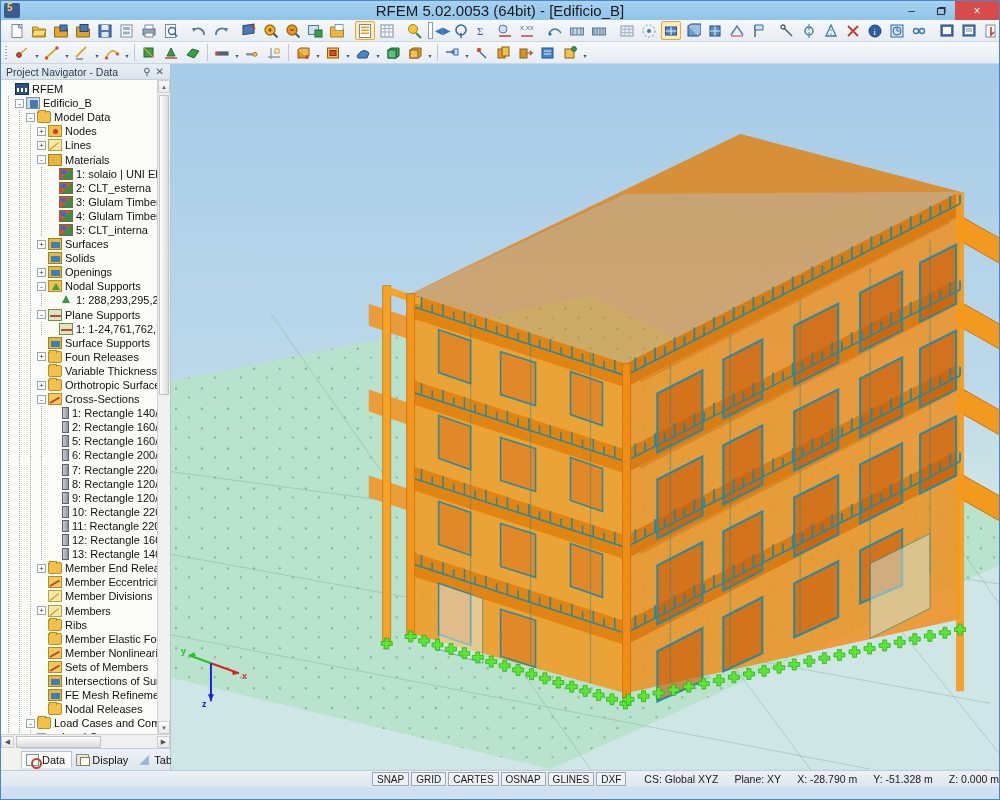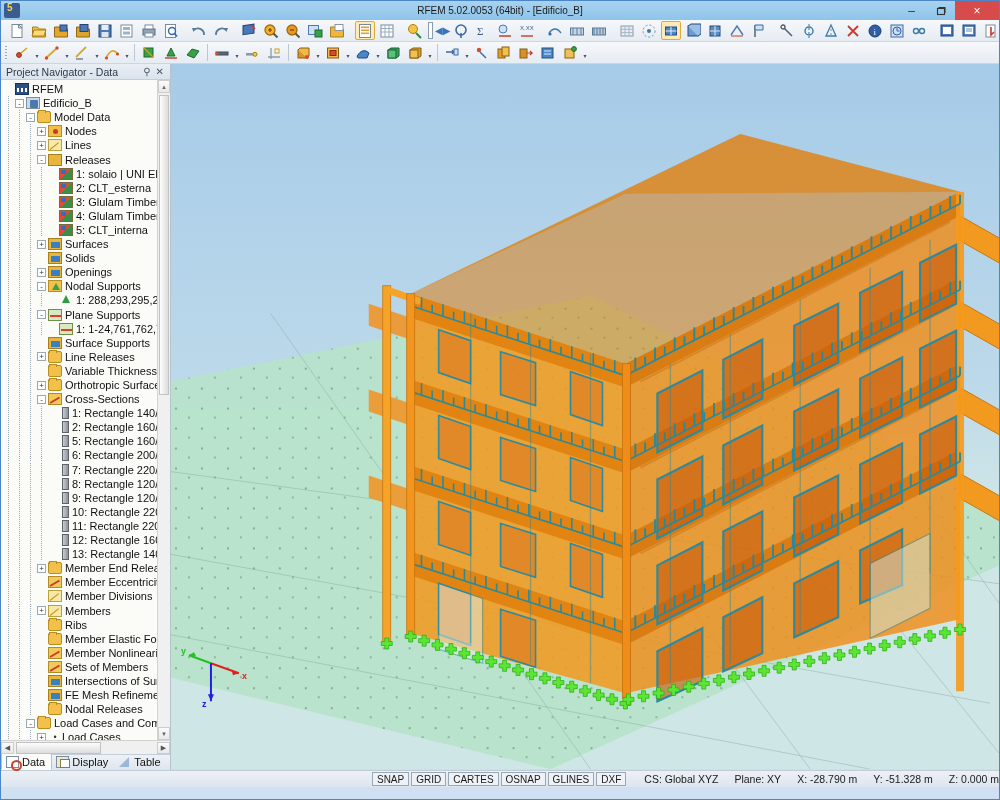--- a/index.html
+++ b/index.html
@@ -12,21 +12,21 @@
     border: 1px solid #4a86c8; background: linear-gradient(#dbe9f7,#cfe0f2); }
 
   
   #titlebar { height: 19px; display: flex; align-items: center;
     background: linear-gradient(#a8d2f0,#8fc4ea); position: relative; }
   #app-logo { width: 16px; height: 15px; margin-left: 3px; position: relative;
     background: #3b5c8f; border-radius: 2px; }
   #app-logo::after { content: "5"; position: absolute; left: 3px; top: -1px;
     color: #ffd34d; font-size: 10px; font-weight: bold; }
   #title-text { position: absolute; left: 0; right: 0; text-align: center;
-    font-size: 10px; color: #1a1a1a; }
+    font-size: 15px; color: #1a1a1a; }
   .wbtn { width: 29px; height: 19px; display: flex; align-items: center;
     justify-content: center; font-size: 12px; color: #333; }
   #win-controls { margin-left: auto; display: flex; height: 19px; z-index: 2; }
   #win-close { background: #d74b4b; color: #fff; width: 44px; }
 
   
   #menubar { height: 18px; display: flex; align-items: center;
     background: linear-gradient(#f4f6f9,#e4eaf1); border-bottom: 1px solid #c8d3de; }
   .grip { width: 5px; height: 14px; margin: 0 2px 0 3px;
     background-image: repeating-linear-gradient(to bottom,#9aa7b5 0 1px,transparent 1px 3px);
@@ -130,22 +130,22 @@
   .vs-btn.bot { position: absolute; bottom: 0; left: 0; right: 0; }
   #nav-hscroll { height: 14px; background: #f0f0f0; border-top: 1px solid #d2d2d2;
     display: flex; align-items: center; position: relative; }
   .hs-btn { width: 13px; height: 12px; display: flex; align-items: center;
     justify-content: center; font-size: 7px; color: #555;
     background: linear-gradient(#fbfbfb,#e8e8e8); border: 1px solid #cdcdcd; }
   .hs-thumb { position: absolute; left: 15px; width: 85px; top: 1px; height: 12px;
     background: linear-gradient(#fdfdfd,#dcdcdc); border: 1px solid #c2c2c2; }
   .hs-btn.r { position: absolute; right: 0; }
 
-  #nav-tabs { height: 16px; display: flex; align-items: flex-end;
-    background: linear-gradient(#eef2f7,#dde5ee); border-top: 1px solid #c4cedb; }
+  #nav-tabs { height: 22px; display: flex; align-items: center;
+    background: linear-gradient(#eef2f7,#dde5ee); border-top: 1px solid #c4cedb; margin-left: 20px; }
   .ntab { display: flex; align-items: center; gap: 3px; padding: 2px 6px 2px 4px;
     font-size: 11px; color: #111; height: 17px; }
   .ntab.sel { background: #fbfbf7; border: 1px solid #b6c2ce; border-bottom-color: #fbfbf7; }
   .ntab-ico { width: 13px; height: 12px; border: 1px solid #7a8ea4; background: #e8eef5;
     position: relative; }
   .ntab-ico.data { background: #fff; }
   .ntab-ico.data::after { content: ""; position: absolute; left: 4px; top: 3px; width: 7px;
     height: 7px; border: 2px solid #c8432f; border-radius: 50%; }
   .ntab-ico.disp { background: #f0e6c8; }
   .ntab-ico.disp::after { content: ""; position: absolute; left: 3px; top: 2px; width: 8px;
@@ -663,21 +663,21 @@
               <span class="pm">+</span>
               <span class="ti line"></span>
               <span>Lines</span>
             </div>
             <div class="row">
               <span class="dots"></span>
               <span class="dots"></span>
               <span class="dots"></span>
               <span class="pm">-</span>
               <span class="ti folder-b"></span>
-              <span>Releases</span>
+              <span>Materials</span>
             </div>
             <div class="row">
               <span class="dots"></span>
               <span class="dots"></span>
               <span class="dots"></span>
               <span class="dots"></span>
               <span class="pm none"></span>
               <span class="ti mat"></span>
               <span>1: solaio | UNI EN</span>
             </div>
@@ -782,21 +782,21 @@
               <span class="pm none"></span>
               <span class="ti surf"></span>
               <span>Surface Supports</span>
             </div>
             <div class="row">
               <span class="dots"></span>
               <span class="dots"></span>
               <span class="dots"></span>
               <span class="pm">+</span>
               <span class="ti folder"></span>
-              <span>Line Releases</span>
+              <span>Foun Releases</span>
             </div>
             <div class="row">
               <span class="dots"></span>
               <span class="dots"></span>
               <span class="dots"></span>
               <span class="pm none"></span>
               <span class="ti folder"></span>
               <span>Variable Thicknesses</span>
             </div>
             <div class="row">

